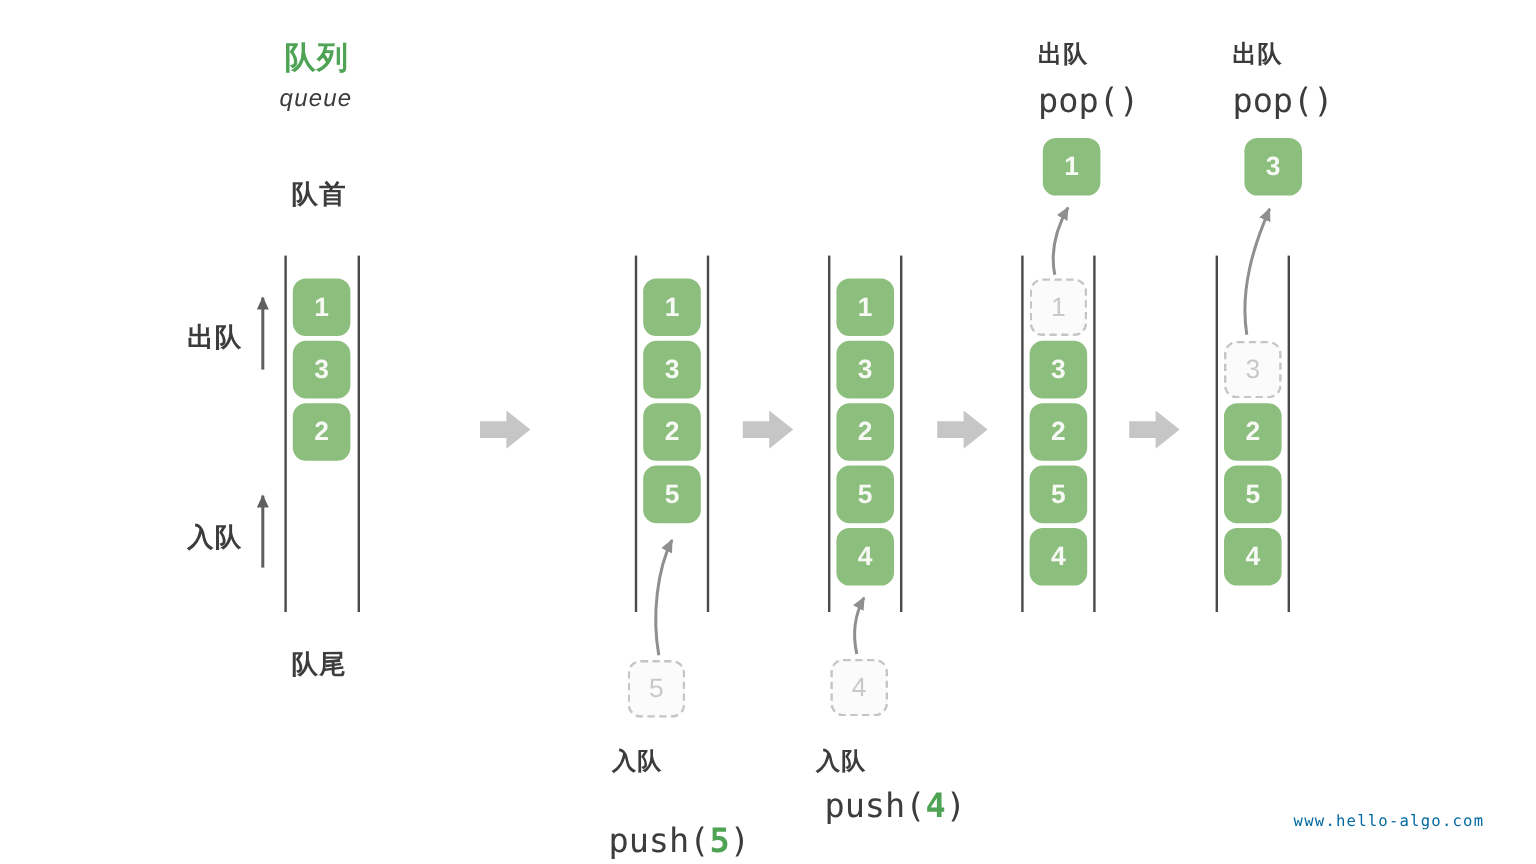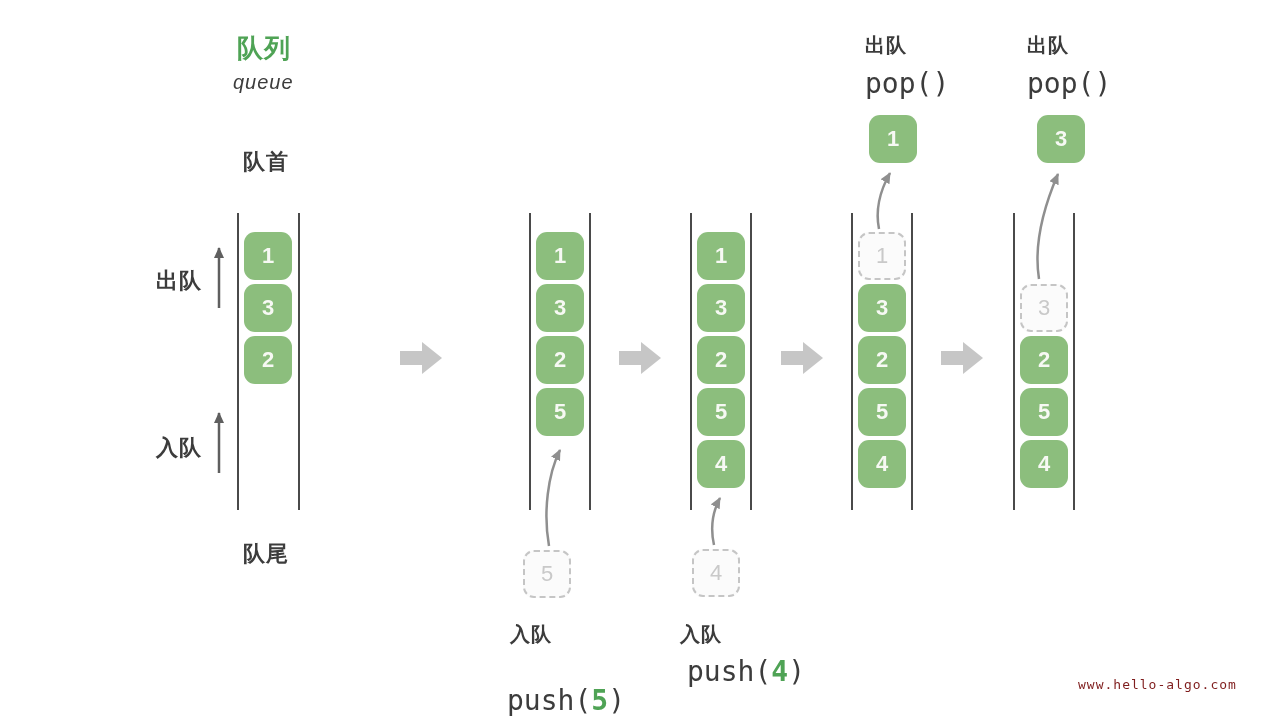--- a/index.html
+++ b/index.html
@@ -8,21 +8,21 @@
     font-family:"Liberation Sans","DejaVu Sans",sans-serif;color:#3C3C3C;
   }
   .abs{position:absolute;}
   
   .title-zh{font-size:26px;font-weight:bold;color:#4FA355;letter-spacing:1px;}
   .title-en{font-size:20px;color:#3C3C3C;letter-spacing:1px;}
   .zh-label{font-size:22px;font-weight:bold;color:#3C3C3C;letter-spacing:1px;}
   .zh-label-sm{font-size:20px;font-weight:bold;color:#3C3C3C;letter-spacing:1px;}
   .code{font-family:"DejaVu Sans Mono","Liberation Mono",monospace;font-size:28px;color:#3C3C3C;}
   .code .code-arg{color:#4FA355;font-weight:bold;}
-  .watermark{font-family:"DejaVu Sans Mono","Liberation Mono",monospace;font-size:13px;color:#7f1d1d;letter-spacing:1px;}
+  .watermark{font-family:"DejaVu Sans Mono","Liberation Mono",monospace;font-size:13px;color:#0369a1;letter-spacing:1px;}
   
   .vline{position:absolute;width:2px;height:297px;top:213px;background:#4A4A4A;}
   .cell{
     position:absolute;width:48px;height:48px;box-sizing:border-box;border-radius:11px;
     display:flex;align-items:center;justify-content:center;
     font-size:22px;font-weight:bold;
   }
   .cell.filled{background:#8CBE7D;color:#F7F9F4;}
   .cell.ghost{background:#FBFBFB;border:2px dashed #C5C5C5;color:#C9C9C9;font-weight:normal;}
   .overlay{position:absolute;left:0;top:0;pointer-events:none;}

